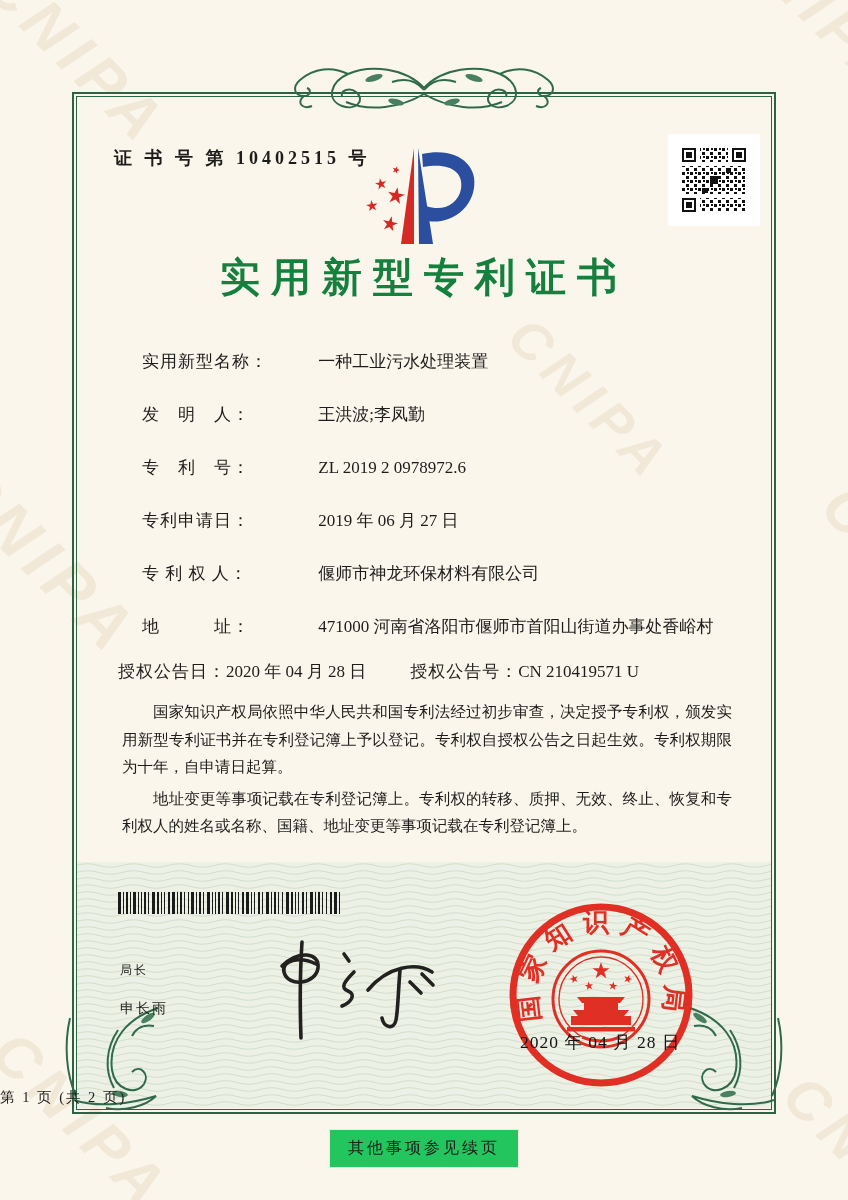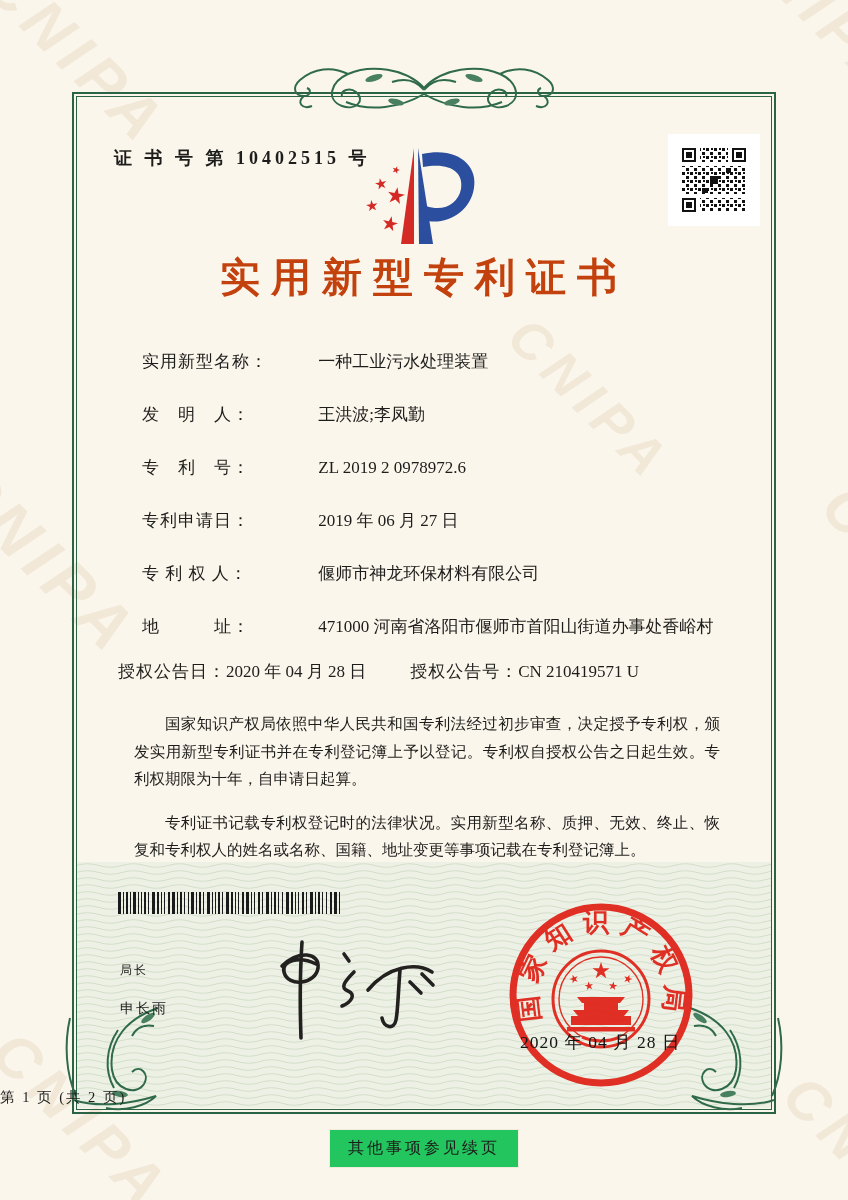--- a/index.html
+++ b/index.html
@@ -9,30 +9,30 @@
   .wm{position:absolute;font-family:"Liberation Sans","DejaVu Sans",sans-serif;
       font-weight:bold;font-style:italic;color:#f2e8d8;letter-spacing:8px;
       transform:rotate(45deg);user-select:none;white-space:nowrap;}
   
   .frame{position:absolute;left:72px;top:92px;width:700px;height:1018px;border:2px solid #2b6347;}
   .frame-inner{position:absolute;inset:2px;border:1px solid #2b6347;}
   .waves{position:absolute;left:76px;top:862px;}
   
   .cert-no{position:absolute;left:114px;top:146px;font-size:18px;letter-spacing:4px;font-weight:bold;}
   .title{position:absolute;left:0;right:0;top:250px;text-align:center;font-size:40px;
-         font-weight:bold;letter-spacing:11px;color:#c2410c;}
+         font-weight:bold;letter-spacing:11px;color:#15803d;}
   .fields{position:absolute;left:118px;top:350px;width:630px;font-size:17px;margin-left:24px;}
   .frow{margin-bottom:30px;white-space:nowrap;}
   .frow .lbl{display:inline-block;width:172px;letter-spacing:1px;}
   .grant-row{position:absolute;left:118px;top:660px;width:640px;font-size:17px;white-space:nowrap;}
   .grant-row .lbl2{letter-spacing:1px;}
   .grant-row .pair2{margin-left:44px;}
   .paras{position:absolute;left:118px;top:694px;width:618px;font-size:15.5px;
          line-height:1.78;text-align:justify;}
-  .paras p{margin:16px;text-indent:2em;}
+  .paras p{margin:4px;text-indent:2em;}
   .sig-title{position:absolute;left:120px;top:962px;font-size:12px;letter-spacing:2px;}
   .sig-name{position:absolute;left:120px;top:1000px;font-size:14px;letter-spacing:2px;}
   .seal-date{position:absolute;left:520px;top:1030px;font-size:17.5px;letter-spacing:1px;
              color:#141414;z-index:6;}
   .pageno{position:absolute;left:0;right:0;top:1088px;text-align:left;font-size:14.5px;
           letter-spacing:2px;z-index:3;}
   .note{position:absolute;left:50%;top:1130px;transform:translateX(-50%);background:#22c55e;
         padding:8px 18px;font-size:16px;letter-spacing:3px;box-shadow:0 0 0 1px #f1ebdd;z-index:3;}
   .abs{position:absolute;}
   .z2{z-index:2;}
@@ -190,21 +190,21 @@
       <span>471000 河南省洛阳市偃师市首阳山街道办事处香峪村</span>
     </div>
   </div>
 
   <div class="grant-row z2">
     <span class="lbl2">授权公告日：</span><span>2020 年 04 月 28 日</span><span class="pair2"><span class="lbl2">授权公告号：</span><span>CN 210419571 U</span></span>
   </div>
 
   <div class="paras z2">
     <p>国家知识产权局依照中华人民共和国专利法经过初步审查，决定授予专利权，颁发实用新型专利证书并在专利登记簿上予以登记。专利权自授权公告之日起生效。专利权期限为十年，自申请日起算。</p>
-    <p>专利证书记载专利权登记时的法律状况。实用新型名称、质押、无效、终止、恢复和专利权人的姓名或名称、国籍、地址变更等事项记载在专利登记簿上。</p>
+    <p>地址变更等事项记载在专利登记簿上。专利权的转移、质押、无效、终止、恢复和专利权人的姓名或名称、国籍、地址变更等事项记载在专利登记簿上。</p>
   </div>
 
   <svg class="abs z2" style="left:118px;top:892px;" width="222" height="22" viewBox="0 0 222 22">
     <g fill="#1a1a1a">
       <rect x="0" width="3" height="22"></rect>
         <rect x="5" width="1" height="22"></rect>
         <rect x="8" width="2" height="22"></rect>
         <rect x="12" width="1" height="22"></rect>
       <rect x="15" width="3" height="22"></rect>
         <rect x="20" width="1" height="22"></rect>

